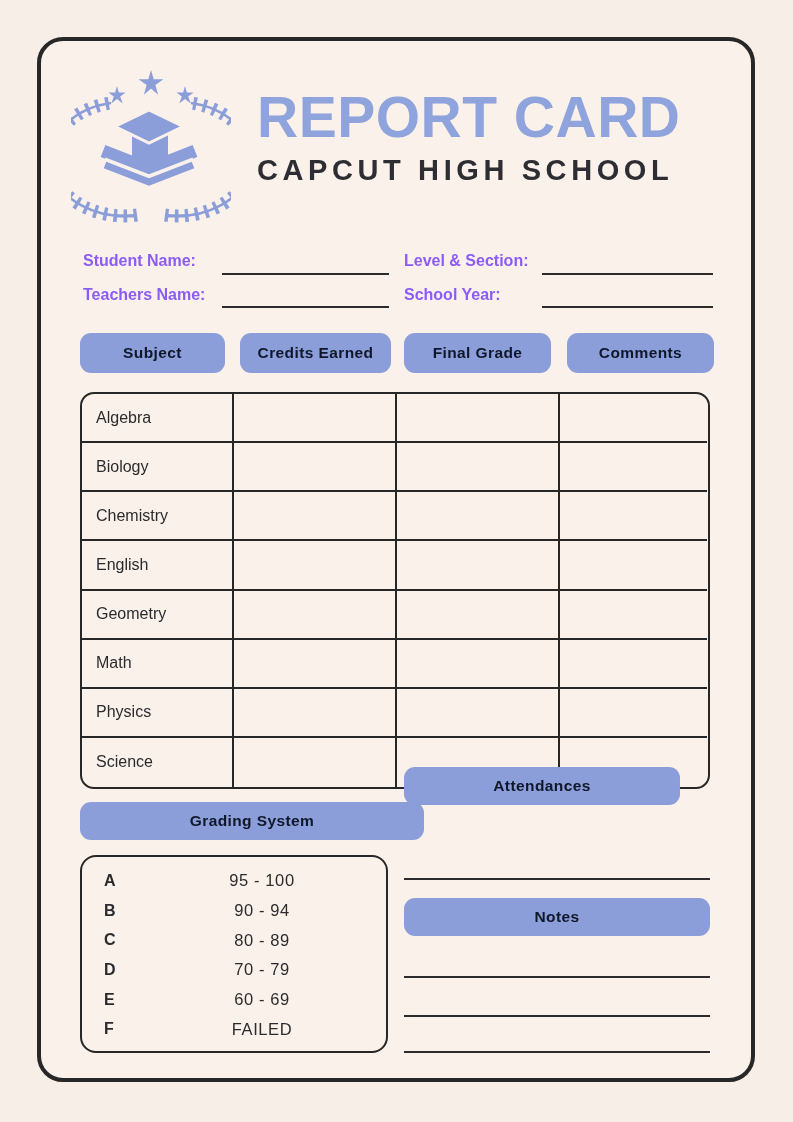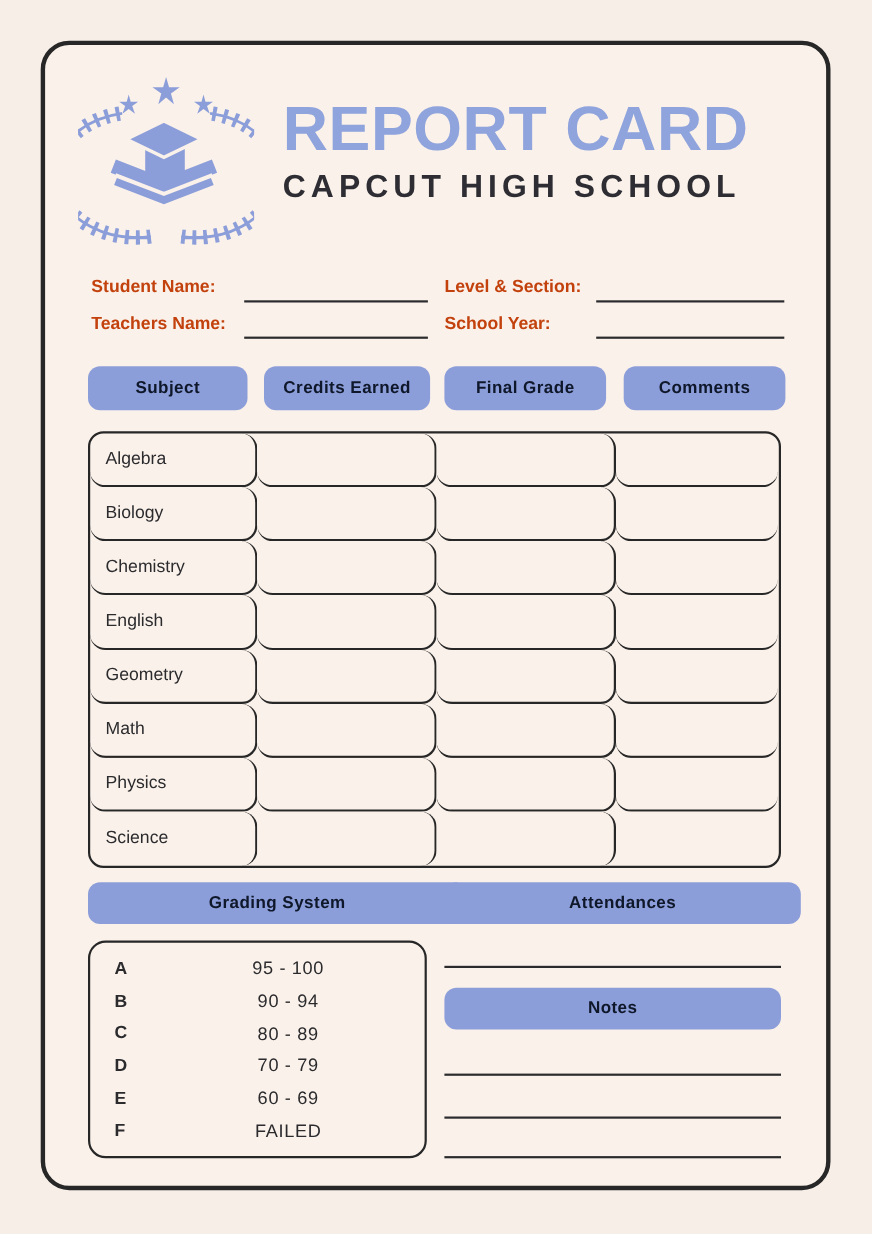--- a/index.html
+++ b/index.html
@@ -23,42 +23,42 @@
   .title-main {
     font-size:57px; font-weight:bold; color:#8fa3dc;
     letter-spacing:0.5px; line-height:1.0; white-space:nowrap;
   }
   .title-sub {
     font-size:29px; font-weight:bold; color:#2d2d33;
     letter-spacing:4.6px; margin-top:8px; white-space:nowrap;
   }
 
   
-  .info-label { font-size:16px; font-weight:600; color:#c2410c; white-space:nowrap; }
+  .info-label { font-size:16px; font-weight:600; color:#8b5cf6; white-space:nowrap; }
   .blank-line { border-bottom:2px solid #2b2b2e; height:0; }
 
   
   .pill {
     background:#8c9ed9; color:#0f172a; border-radius:11px;
     display:flex; align-items:center; justify-content:center;
     font-size:15.5px; font-weight:bold; letter-spacing:0.4px;
     height:40px;
   }
 
   
   .grades-table {
     left:39px; top:351px; width:630px; height:397px;
     border:2.5px solid #272727; border-radius:14px; overflow:hidden;
     display:grid; grid-template-columns:152px 163px 163px 147px;
     grid-auto-rows:1fr; background:#faf1ea;
   }
   .cell {
     border-right:2px solid #272727; border-bottom:2px solid #272727;
     display:flex; align-items:center; padding-left:14px;
-    font-size:16px; color:#2b2b2e;border-radius:14px;
+    font-size:16px; color:#2b2b2e;
   }
   .cell:nth-child(4n) { border-right:none; }
   .cell:nth-last-child(-n+4) { border-bottom:none; }
 
   
   .grading-box {
     left:39px; top:814px; width:308px; height:198px;
     border:2.5px solid #272727; border-radius:16px;
     display:flex; flex-direction:column; padding:9px 0 7px 0;
     background:#faf1ea;
@@ -157,21 +157,21 @@
     <div class="cell"></div>
     <div class="cell"></div>
 
     <div class="cell">Science</div>
     <div class="cell"></div>
     <div class="cell"></div>
     <div class="cell"></div>
   </div>
 
   <div class="pill" style="left:39px; top:761px; width:344px; height:38px;">Grading System</div>
-  <div class="pill" style="left:363px; top:761px; width:324px; height:38px;">Attendances</div>
+  <div class="pill" style="left:363px; top:726px; width:276px; height:38px;">Attendances</div>
 
   <div class="grading-box">
     <div class="g-row">
       <span class="g-letter">A</span>
       <span class="g-range">95 - 100</span>
     </div>
     <div class="g-row">
       <span class="g-letter">B</span>
       <span class="g-range">90 - 94</span>
     </div>

